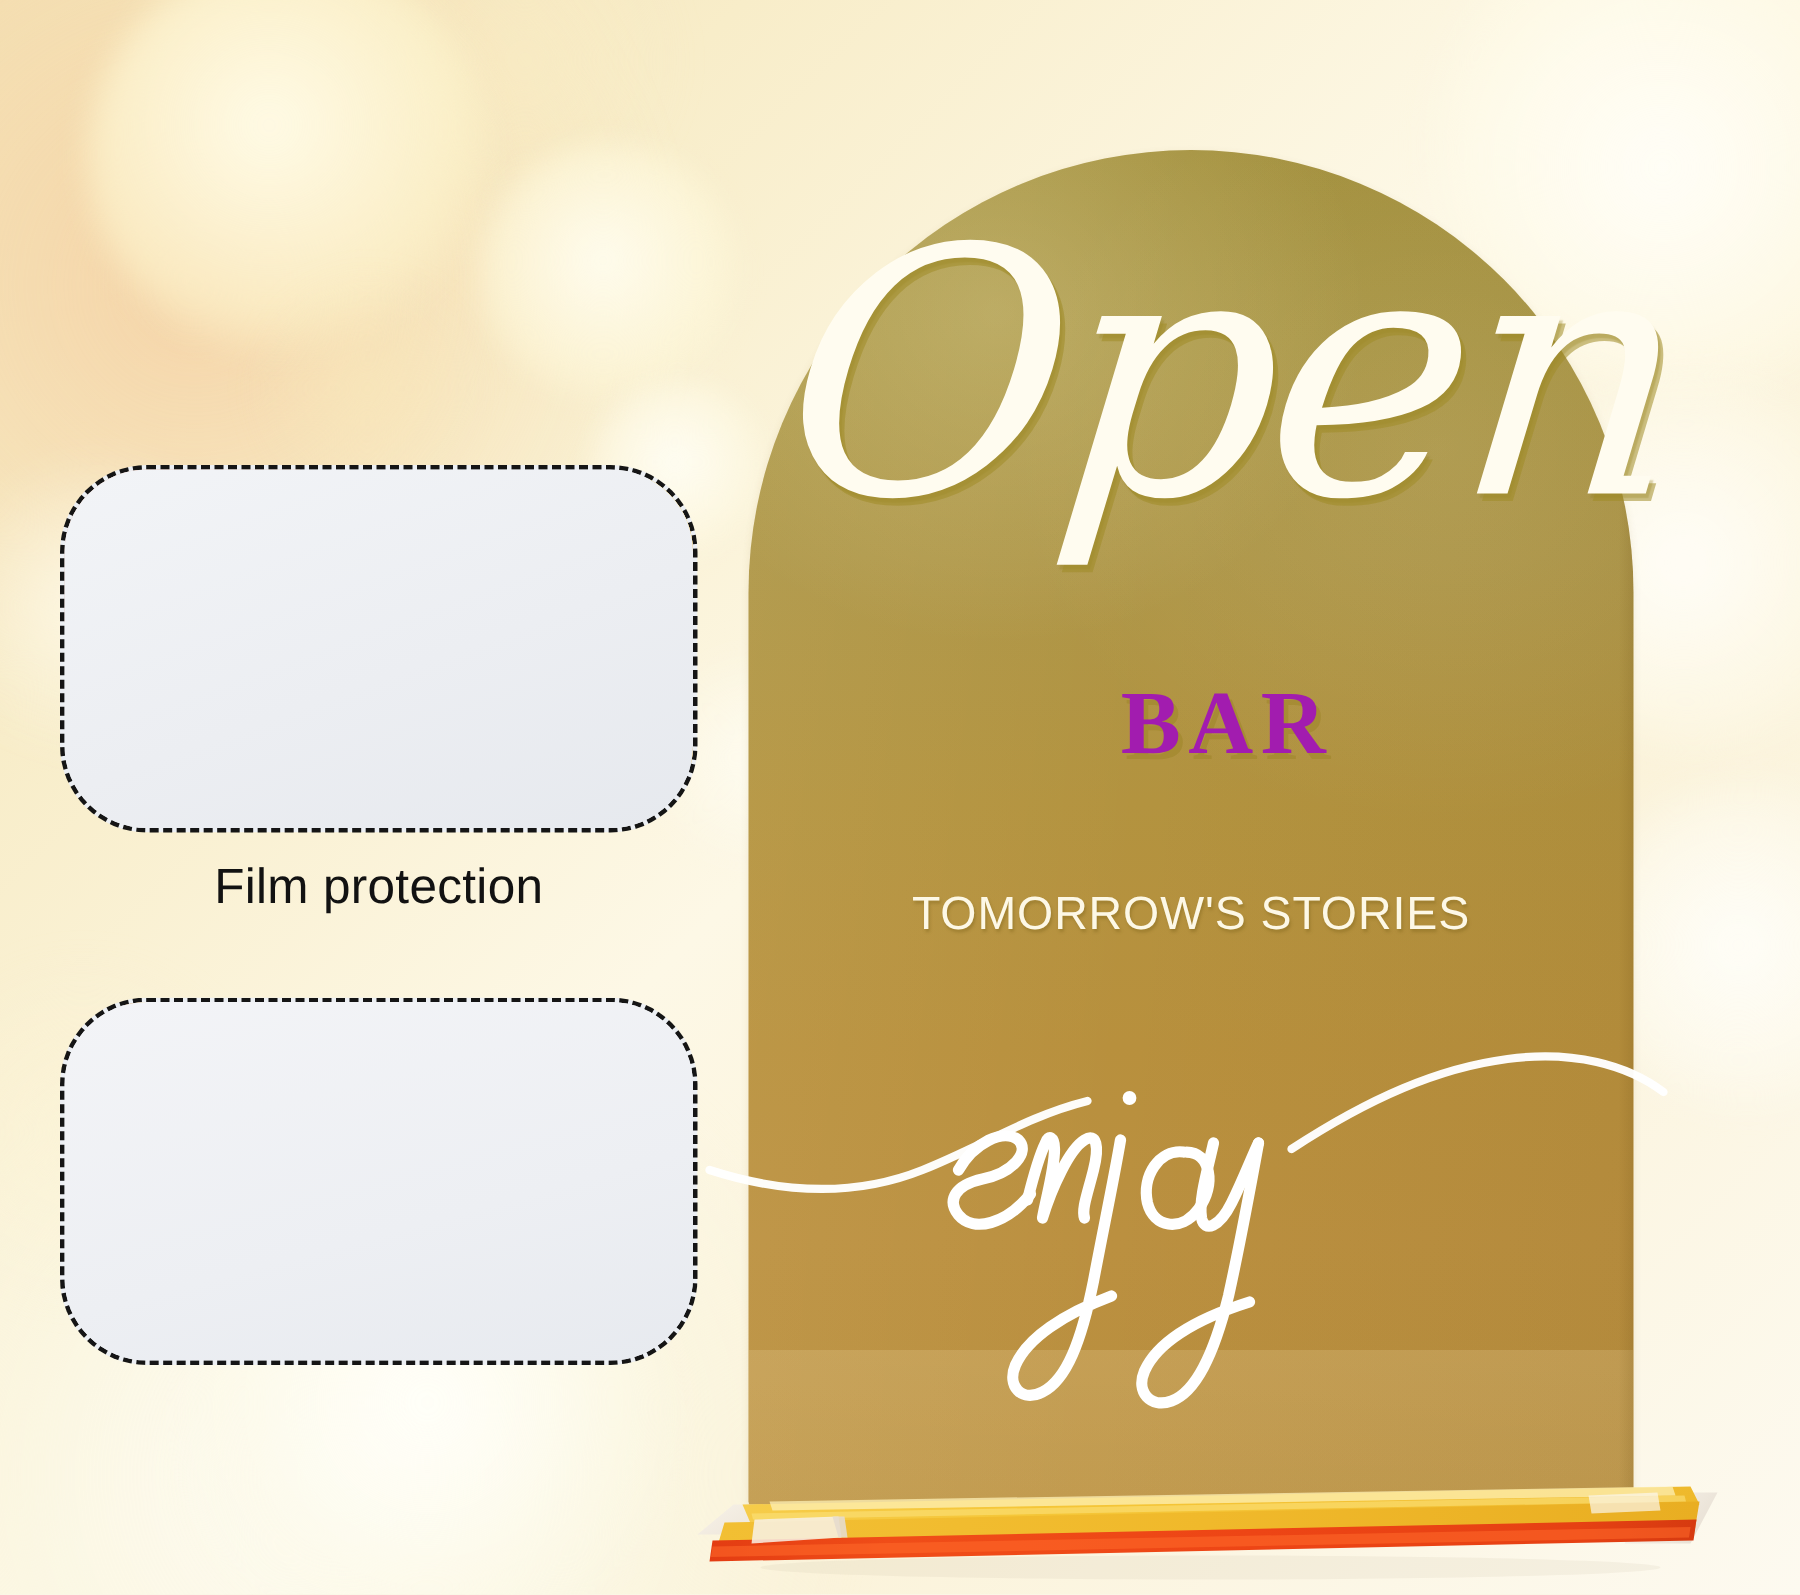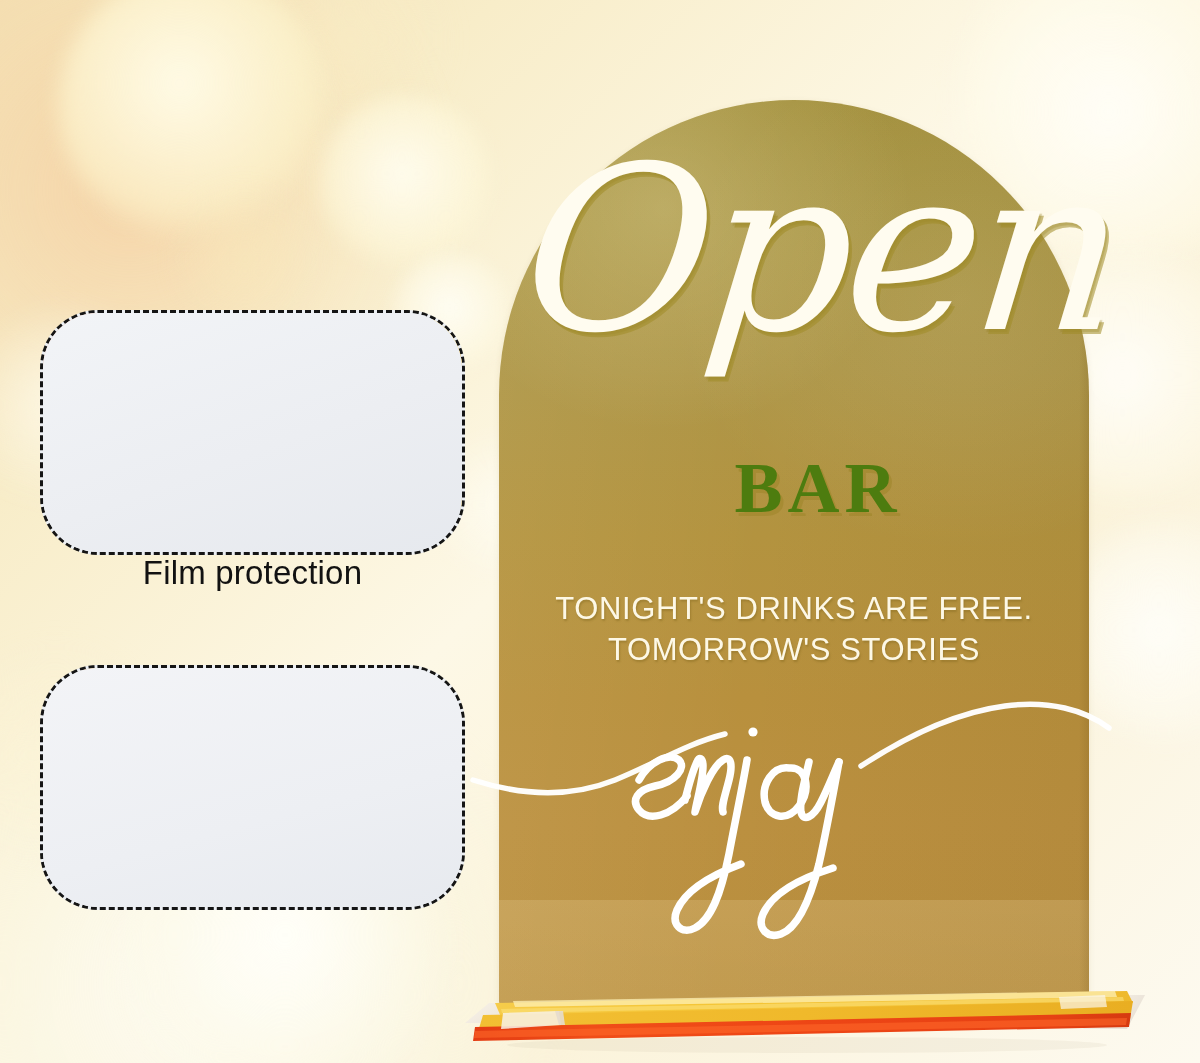--- a/index.html
+++ b/index.html
@@ -91,20 +91,21 @@
     position: relative;
     width: 425px;
     height: 245px;
     border: 3px dashed #151515;
     border-radius: 58px;
     background: #eceff3;
     overflow: hidden;
     box-sizing: border-box;
   }
   .feature-caption {
+    margin-top: 18px;
     text-align: center;
     font-size: 33px;
     color: #121212;
     font-family: "Liberation Sans", sans-serif;
     letter-spacing: 0.2px;
     line-height: 1.1;
   }
   .panel-film   { left: 40px; top: 310px; }
   .panel-base   { left: 40px; top: 665px; }
 
@@ -191,24 +192,24 @@
     transform: skewX(-6deg);
   }
 
   .word-bar {
     position: absolute;
     left: 0; right: 0;
     top: 352px;
     text-align: center;
     font-family: "Liberation Serif", serif;
     font-weight: 700;
-    font-size: 72px;
+    font-size: 60px;
     line-height: 1;
     letter-spacing: 5px;
-    color: #4d7c0f;
+    color: #a21caf;
     padding-left: 48px;
     text-shadow: 3px 4px 0 rgba(155,132,38,0.5);
   }
 
   .tagline {
     position: absolute;
     left: 0; right: 0;
     top: 488px;
     text-align: center;
     font-family: "Liberation Sans", sans-serif;
@@ -415,21 +416,20 @@
         <div class="sign-right-edge"></div>
       </div>
 
       <div class="sign-text">
 
         <div class="word-open">Open</div>
 
         <div class="word-bar">BAR</div>
 
         <div class="tagline">
-          <div>TONIGHT'S DRINKS ARE FREE.</div>
           <div>TOMORROW'S STORIES</div>
         </div>
 
         <div class="enjoy-layer">
           <svg width="620" height="300" viewBox="0 0 620 300">
             <g fill="none" stroke="#ffffff" stroke-linecap="round" stroke-linejoin="round">
 
               <path d="M-16,92 C40,110 86,108 126,92 C166,76 196,56 236,46" stroke-width="5.5" opacity="0.97"></path>
               <path d="M372,78 C424,44 470,24 516,18 C560,12 596,22 620,40" stroke-width="5.5" opacity="0.97"></path>
 

